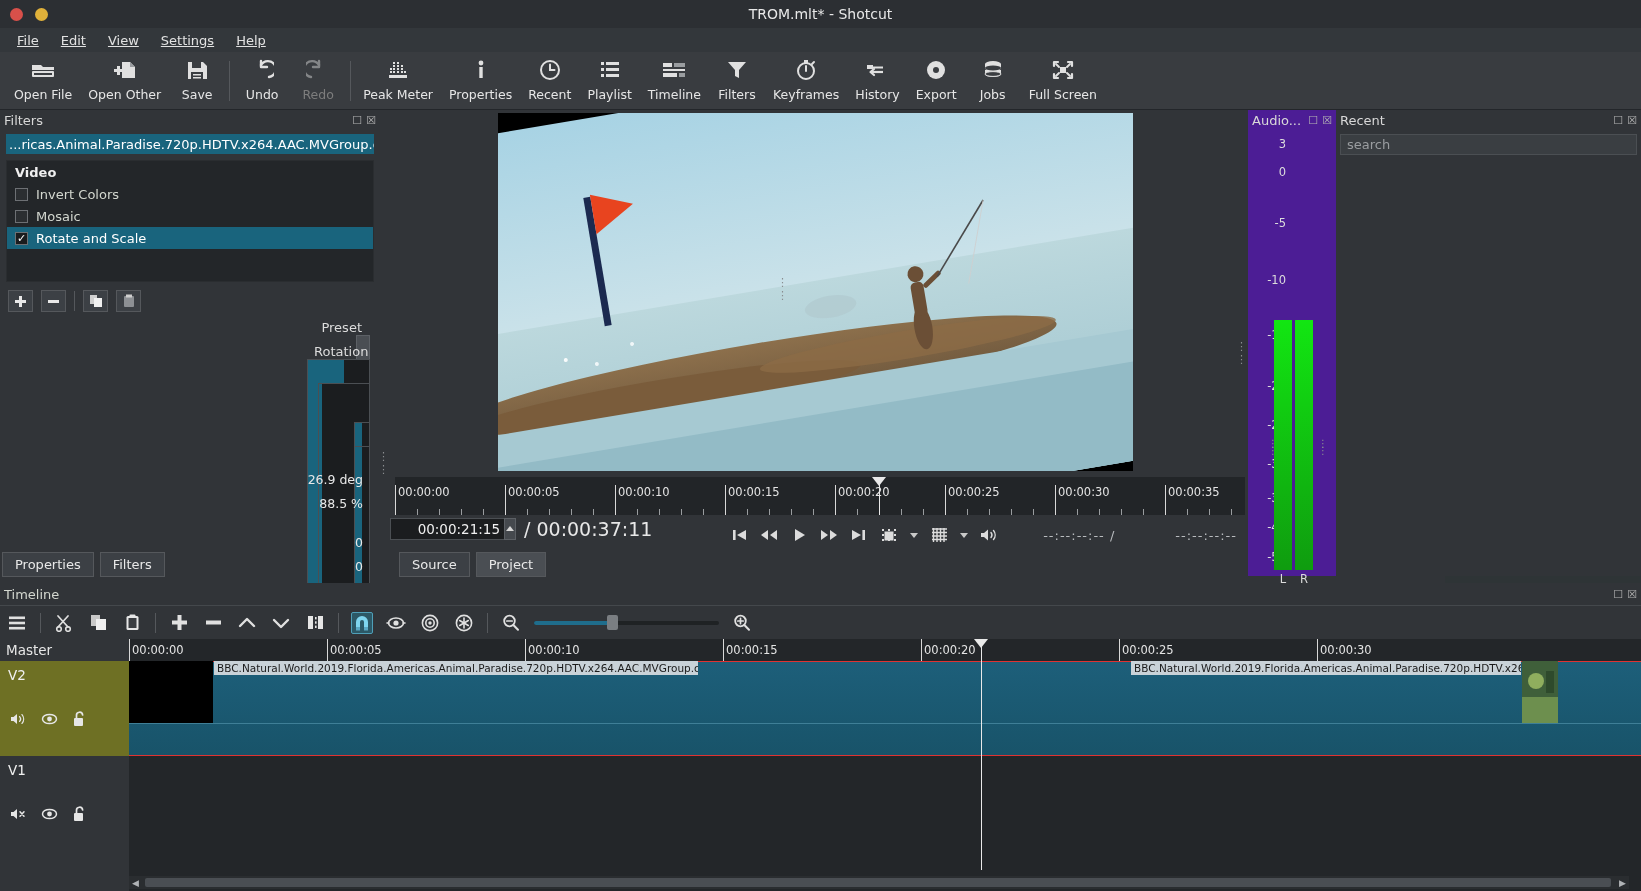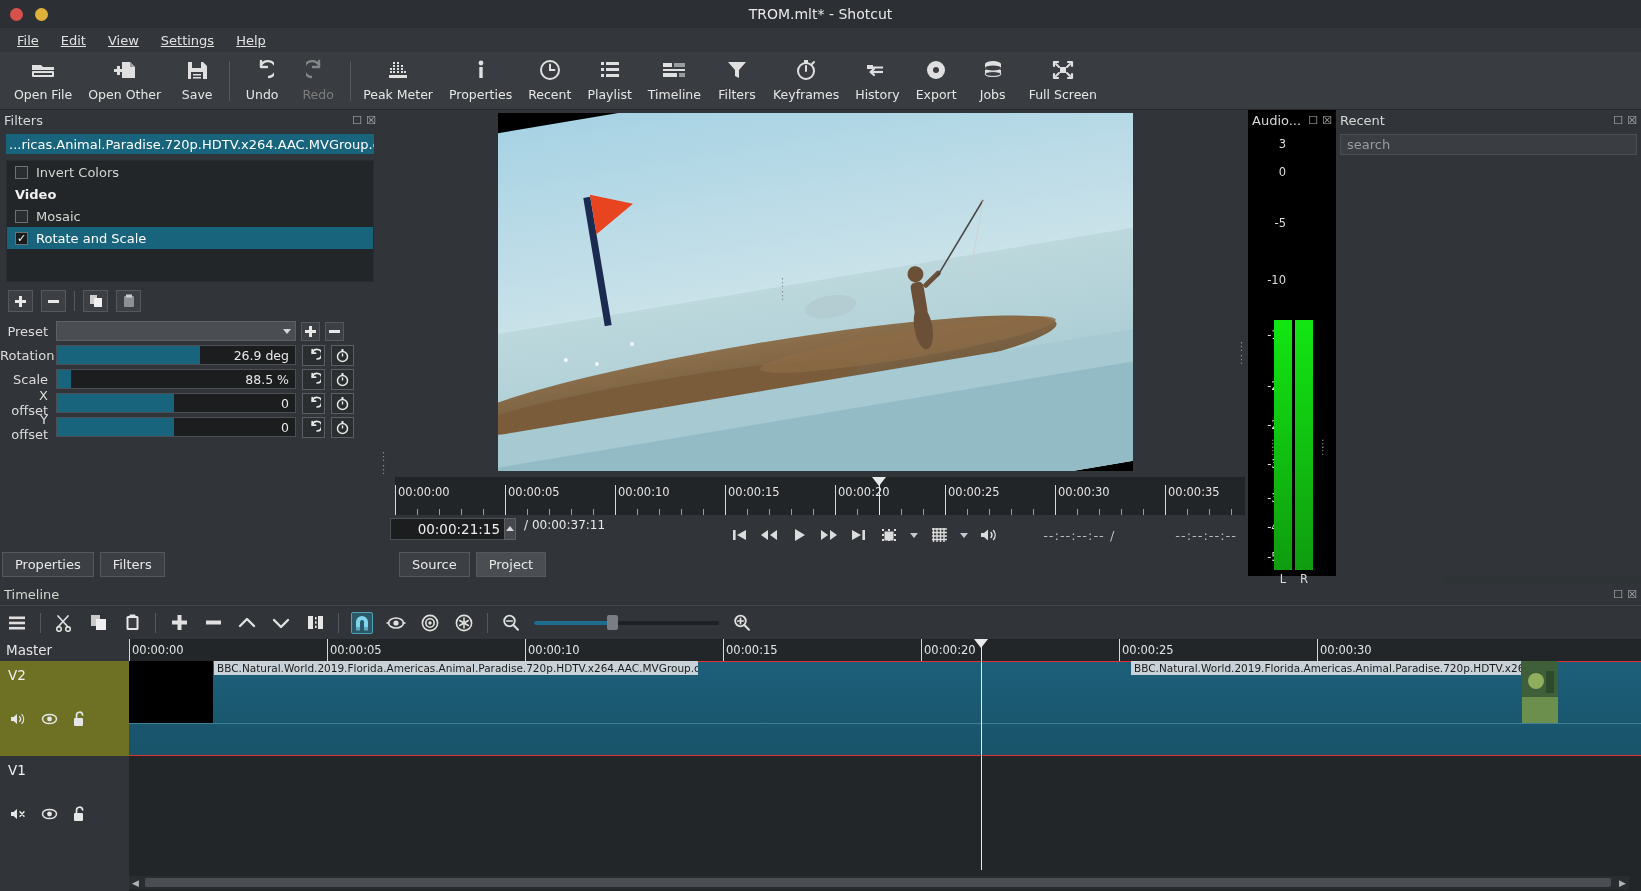--- a/index.html
+++ b/index.html
@@ -78,21 +78,21 @@
   .chk.on { background:#1a1c1e; }
 
   .filters-actions { display:flex; align-items:center; gap:8px; padding:8px 0 0 8px; }
   .sqbtn {
     width:25px; height:22px; background:#3c4045; border:1px solid #55585c;
     display:flex; align-items:center; justify-content:center; color:#e2e2e2; font-size:14px;
   }
   .actsep { width:1px; height:20px; background:#55585c; }
 
   .param-area { padding:8px 10px 0 0; }
-  .prow { display:flex; align-items:center; height:22px; margin-bottom:2px; }
+  .prow { display:flex; align-items:flex-end; height:22px; margin-bottom:2px;flex-direction:column; }
   .plabel { width:56px; text-align:right; padding-right:8px; font-size:13px; color:#dcdcdc; }
   .combo {
     flex:0 0 240px; height:20px; background:#4a4e53; border:1px solid #5c6065;
     display:flex; align-items:center; justify-content:flex-end; padding-right:4px;
   }
   .combo .arrow { border-left:4px solid transparent; border-right:4px solid transparent; border-top:5px solid #d6d6d6; }
   .minibtn {
     width:19px; height:19px; background:#3c4045; border:1px solid #55585c;
     display:flex; align-items:center; justify-content:center; font-size:13px; color:#e8e8e8;
     margin-left:5px;
@@ -128,36 +128,36 @@
   .playhead-line { position:absolute; top:0; width:1px; height:38px; background:#e9e9e9; }
 
   .transport { position:absolute; left:0; top:408px; width:860px; height:34px; display:flex; align-items:flex-start; }
   .tc-box {
     margin-left:5px; width:115px; height:22px; background:#1b1d1f; border:1px solid #4b4f53;
     display:flex; align-items:center; justify-content:flex-end; padding-right:4px;
     font-size:13.5px; color:#f0f0f0;
   }
   .spin { width:12px; height:22px; background:#45494e; border:1px solid #5c6065; margin-left:-1px;
           display:flex; flex-direction:column; align-items:center; justify-content:center; }
-  .tot { margin-left:8px; font-size:12px; color:#e8e8e8; }
+  .tot { margin-left:8px; font-size:19px; color:#e8e8e8; }
   .tbtns { position:absolute; left:345px; top:0; height:34px; display:flex; align-items:center; gap:12px; }
   .pbtn { display:flex; align-items:center; justify-content:center; width:18px; height:18px; }
   .caret { border-left:4px solid transparent; border-right:4px solid transparent; border-top:5px solid #c9c9c9; }
   .inout { position:absolute; right:8px; top:0; height:34px; display:flex; align-items:center; gap:60px;
            font-size:13px; color:#b9bcbf; letter-spacing:1px; }
 
   .player-tabs-l { position:absolute; left:0; top:442px; display:flex; gap:6px; }
   .player-tabs-r { position:absolute; left:385px; top:442px; display:flex; gap:6px; }
   .ptab {
     padding:4px 12px; background:#3c4045; border:1px solid #55585c; font-size:13px; color:#e8e8e8;
   }
   .ptab.active { background:#4a4e53; }
 
   
-  #audio-panel { position:absolute; left:1248px; top:110px; width:88px; height:466px; background:#000000; }
+  #audio-panel { position:absolute; left:1248px; top:110px; width:88px; height:466px; background:#4c1d95; }
   .meter-scale { position:absolute; left:0; top:22px; width:42px; height:430px; }
   .mtick { position:absolute; right:4px; font-size:11.5px; color:#dcdcdc; }
   .meter-bars { position:absolute; left:26px; top:210px; width:42px; height:250px; display:flex; gap:3px; }
   .mbar { width:18px; height:100%; background:linear-gradient(to bottom,#12e612,#0f9c0f); }
   .mlabels { position:absolute; left:26px; top:462px; width:42px; display:flex; gap:3px; font-size:11.5px; color:#dcdcdc; }
   .mlabels span { width:18px; text-align:center; }
   .meter-dots { position:absolute; left:20px; top:330px; color:#8a8d90; font-size:10px; line-height:7px; }
   .meter-dots2 { position:absolute; left:70px; top:330px; color:#8a8d90; font-size:10px; line-height:7px; }
 
   
@@ -446,26 +446,26 @@
       <span>Filters</span>
       <span class="dock-icons">
         <span>☐</span>
         <span>☒</span>
       </span>
     </div>
 
     <div class="filters-target">...ricas.Animal.Paradise.720p.HDTV.x264.AAC.MVGroup.org.mkv</div>
 
     <div class="filters-list">
+      <div class="flrow group">
+        <span>Video</span>
+      </div>
       <div class="flrow">
         <span class="chk"></span>
         <span>Invert Colors</span>
-      </div>
-      <div class="flrow group">
-        <span>Video</span>
       </div>
       <div class="flrow">
         <span class="chk"></span>
         <span>Mosaic</span>
       </div>
       <div class="flrow sel">
         <span class="chk on">✓</span>
         <span>Rotate and Scale</span>
       </div>
     </div>

